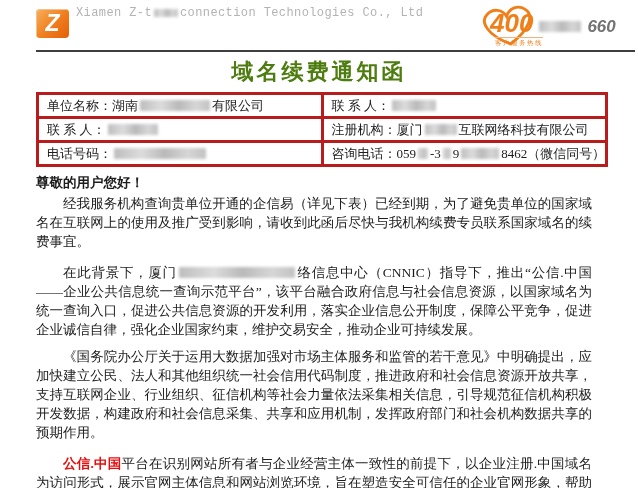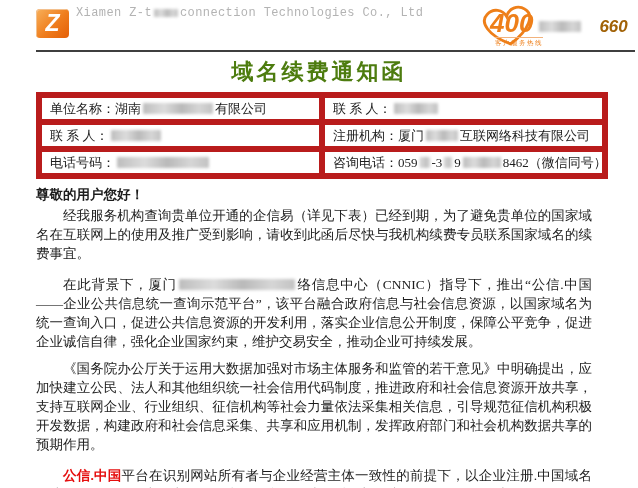--- a/index.html
+++ b/index.html
@@ -26,37 +26,37 @@
   }
   .company-en{
     font-family:Liberation Mono, monospace;font-size:12px;line-height:12px;
     color:#b3b3b3;letter-spacing:.4px;white-space:nowrap;
   }
   
   .hotline{position:relative;width:152px;height:38px;margin-right:4px;}
   .heart-icon{position:absolute;left:0;top:-2px;width:58px;height:42px;}
   .hotline-nums{position:absolute;left:11px;top:2px;display:flex;align-items:baseline;gap:4px;white-space:nowrap;}
   .hotline-400{font:italic bold 26px/28px "Liberation Sans","DejaVu Sans",sans-serif;color:#ee7f19;}
-  .hotline-660{font:italic bold 17px/18px "Liberation Sans","DejaVu Sans",sans-serif;color:#a16207;margin-left:12px;}
+  .hotline-660{font:italic bold 17px/18px "Liberation Sans","DejaVu Sans",sans-serif;color:#737373;}
   .hotline-caption{
     position:absolute;left:16px;top:30px;font-family:"Liberation Sans","DejaVu Sans",sans-serif;
     font-size:6.5px;color:#ee7f19;letter-spacing:1.5px;border-top:1px solid #f2b27c;padding-top:1px;
   }
   
   .doc-title{
     margin-top:7px;text-align:center;color:#4d7c0f;
     font-family:"Liberation Serif","DejaVu Serif",serif;font-weight:bold;
     font-size:22px;line-height:26px;letter-spacing:3px;
   }
   
   .info-table{
     margin:7px 0 0 36px;border-collapse:collapse;width:572px;table-layout:fixed;
   }
   .info-table td{
-    border:6px solid #b91c1c;height:21px;padding:0 4px 0 8px;
+    border:3px solid #b91c1c;height:21px;padding:0 4px 0 8px;
     font-size:13px;line-height:21px;white-space:nowrap;overflow:hidden;
   }
   .field-label{color:#1c1c1c;}
   
   .body-text{margin:6px 38px 0 36px;font-size:13.5px;line-height:19px;text-align:justify;}
   .greeting{font-weight:bold;margin:0;}
   .para{margin:2px 8px 0 0;text-indent:2em;}
   .para.gap-s{margin-top:8px;}
   .para.gap-m{margin-top:12px;}
   .red-bold{color:#e50e0e;font-weight:bold;}

